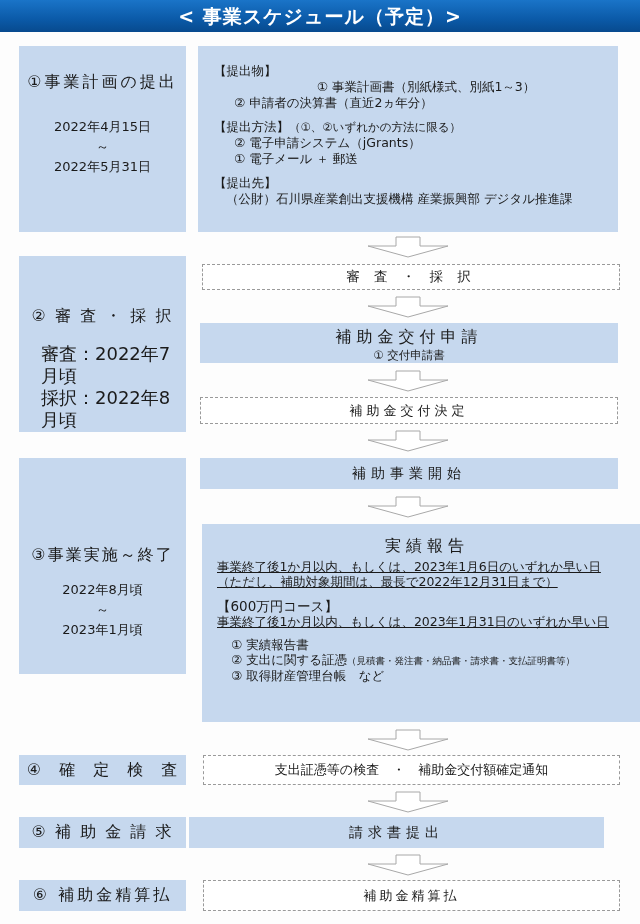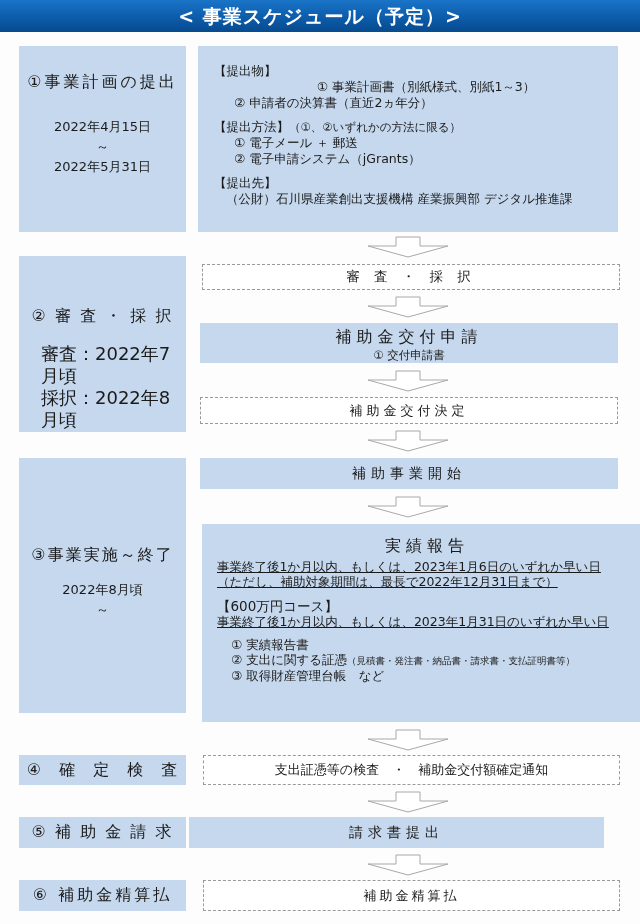--- a/index.html
+++ b/index.html
@@ -43,22 +43,22 @@
     <div>2022年5月31日</div>
   </div>
 </div>
 <div class="box" style="left:198px; top:46px; width:420px; height:186px; padding:17px 0 0 16px; font-size:12.5px; line-height:16px;">
   <div>【提出物】</div>
   <div class="ln" style="padding-left:20px;text-align:center;">① 事業計画書（別紙様式、別紙1～3）</div>
   <div class="ln" style="padding-left:20px;">② 申請者の決算書（直近2ヵ年分）</div>
   <div class="ln" style="margin-top:8px;">
     <span>【提出方法】</span><span style="font-size:11.5px;">（①、②いずれかの方法に限る）</span>
   </div>
+  <div class="ln" style="padding-left:20px;">② 電子申請システム（jGrants）</div>
   <div class="ln" style="padding-left:20px;">① 電子メール ＋ 郵送</div>
-  <div class="ln" style="padding-left:20px;">② 電子申請システム（jGrants）</div>
   <div style="margin-top:8px;">【提出先】</div>
   <div class="ln" style="padding-left:12px;">（公財）石川県産業創出支援機構 産業振興部 デジタル推進課</div>
 </div>
 
 <svg class="arrow" style="left:366px; top:236px;">
     <use href="#arrow-shape"></use>
   </svg>
 
 <div class="box" style="left:19px; top:256px; width:167px; height:176px;">
   <div class="left-title" style="position:absolute; top:50px; left:0; width:167px; letter-spacing:2px;">② 審 査 ・ 採 択</div>
@@ -86,25 +86,26 @@
   </svg>
 
 <div class="dash center" style="left:200px; top:397px; width:418px; height:27px; font-size:13px; letter-spacing:4px;">
   <span>補助金交付決定</span>
 </div>
 
 <svg class="arrow" style="left:366px; top:430px;">
     <use href="#arrow-shape"></use>
   </svg>
 
-<div class="box" style="left:19px; top:458px; width:167px; height:255px;">
+<div class="box" style="left:19px; top:458px; width:167px; height:216px;">
   <div class="left-title" style="position:absolute; top:87px; left:0; width:167px; letter-spacing:2px;">③事業実施～終了</div>
   <div style="position:absolute; top:122px; left:0; width:167px; text-align:center; font-size:13px; line-height:20px;">
     <div>2022年8月頃</div>
     <div>～</div>
+    <div>2023年1月頃</div>
   </div>
 </div>
 
 <div class="box center spaced" style="left:200px; top:458px; width:418px; height:31px; font-size:14px;">
   <span>補助事業開始</span>
 </div>
 
 <svg class="arrow" style="left:366px; top:496px;">
     <use href="#arrow-shape"></use>
   </svg>

